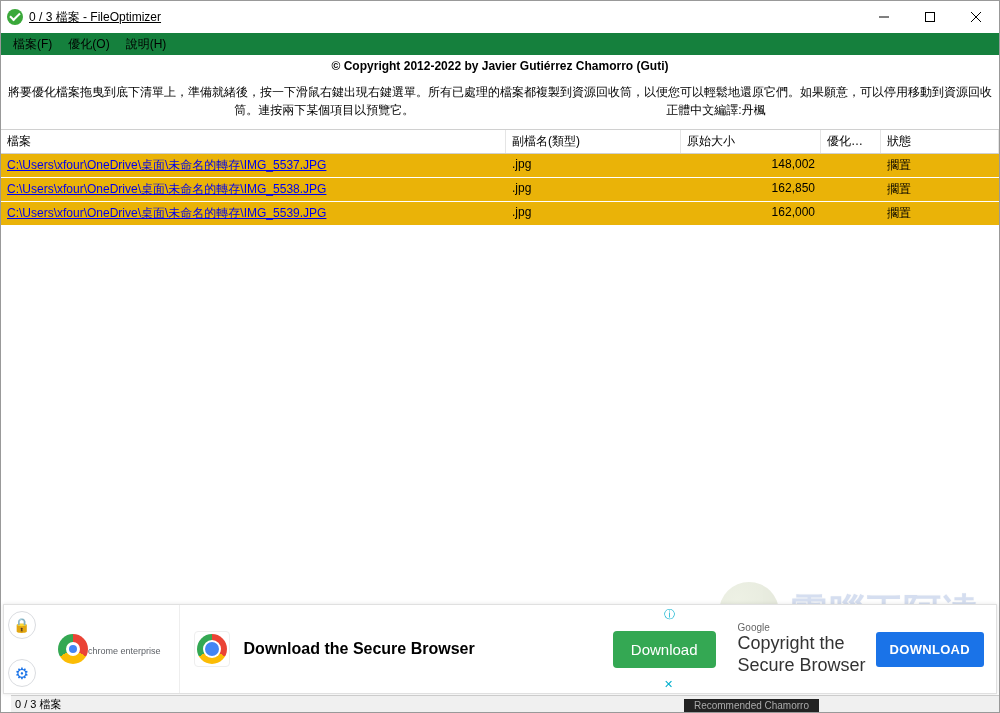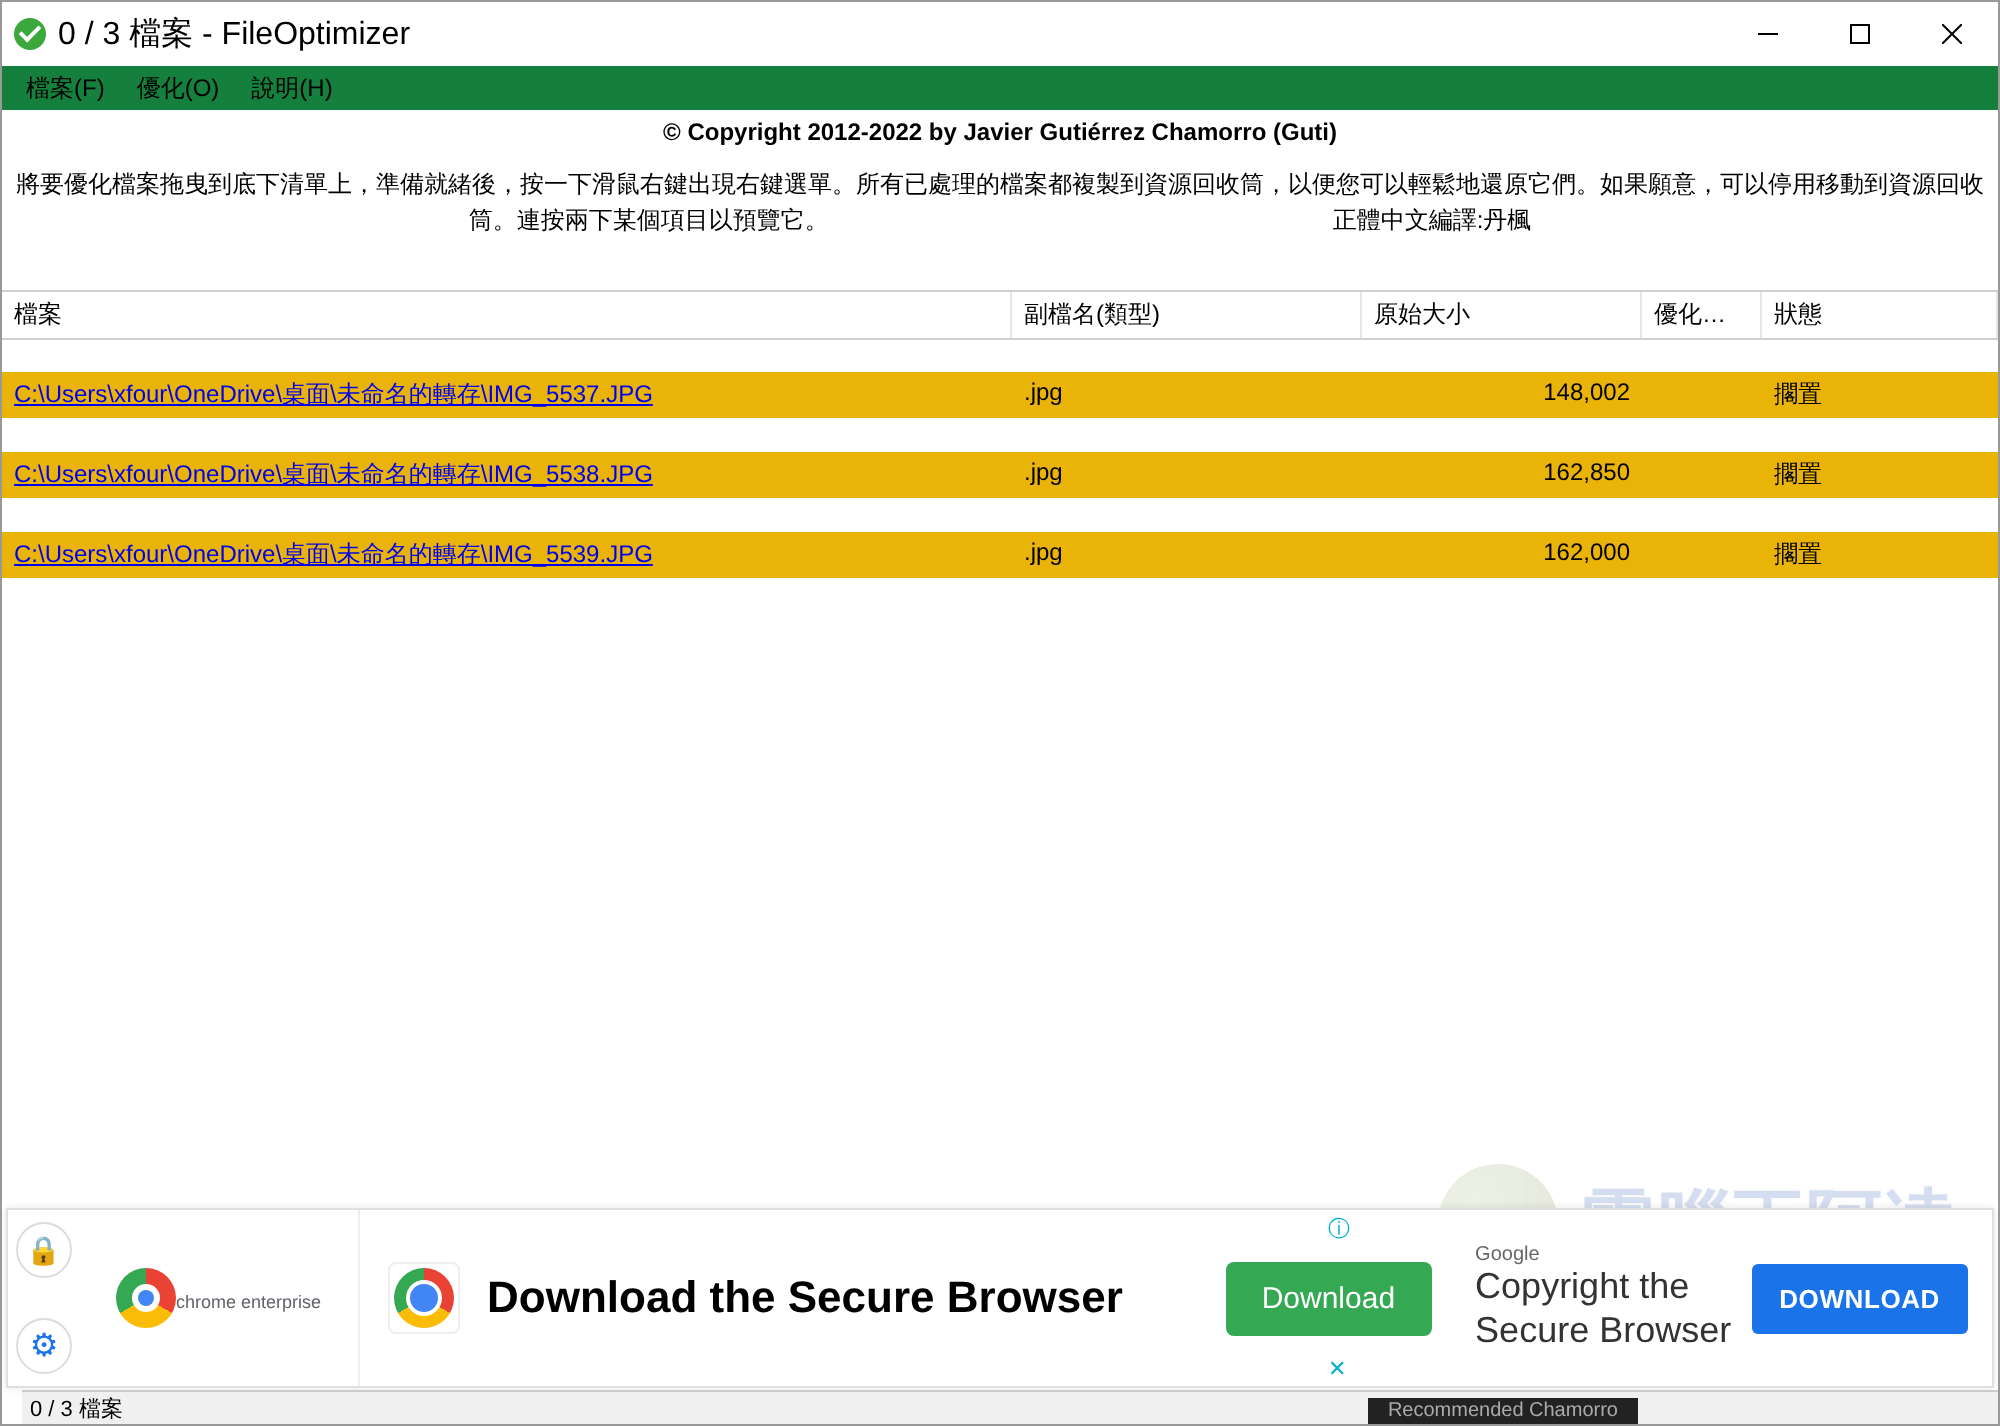--- a/index.html
+++ b/index.html
@@ -3,37 +3,37 @@
 <meta charset="utf-8">
 <style>
 * { margin: 0; padding: 0; box-sizing: border-box; }
 body { font-family: "Microsoft JhengHei", "Segoe UI", Tahoma, sans-serif; font-size: 12px; background: #fff; overflow: hidden; }
 .window { width: 1000px; height: 713px; display: flex; flex-direction: column; border: 1px solid #999; position: relative; background: #fff; }
 
 
 .titlebar { height: 32px; display: flex; align-items: center; padding-left: 6px; background: #fff; }
 .titlebar .app-icon { width: 16px; height: 16px; border-radius: 50%; background: #3aa83a; display: inline-flex; align-items: center; justify-content: center; margin-right: 6px; }
 .titlebar .app-icon::before { content: ""; width: 8px; height: 4px; border-left: 2px solid #fff; border-bottom: 2px solid #fff; transform: rotate(-45deg) translate(1px,-1px); }
-.titlebar .title-text { color: #000; font-size: 16px; }
+.titlebar .title-text { color: #000; font-size: 12px; text-decoration: underline; }
 .titlebar .win-controls { margin-left: auto; display: flex; }
 .titlebar .win-btn { width: 46px; height: 32px; display: flex; align-items: center; justify-content: center; cursor: pointer; }
 .win-btn svg { width: 10px; height: 10px; }
 
 
 .menubar { height: 22px; display: flex; align-items: center; padding: 0 4px; background: #15803d; font-size: 12px; }
 .menubar .menu-item { padding: 2px 8px; cursor: pointer; }
 
 
 .infoblock { text-align: center; padding: 4px 6px; font-size: 12px; }
 .infoblock .copyright { font-weight: bold; }
 .infoblock .instructions { margin-top: 10px; line-height: 1.5; }
 
 
 .table { width: 100%; margin-top: 6px; }
-.table .thead, .table .trow { display: flex; width: 100%; margin-top: 16px; }
+.table .thead, .table .trow { display: flex; width: 100%; }
 .table .thead { background: #fff; border-top: 1px solid #d0d0d0; border-bottom: 1px solid #d0d0d0; }
 .table .th, .table .td { padding: 3px 6px; font-size: 12px; overflow: hidden; text-overflow: ellipsis; white-space: nowrap; }
 .th { border-right: 1px solid #e5e5e5; }
 .col-file { flex: 0 0 505px; }
 .col-ext { flex: 0 0 175px; }
 .col-orig { flex: 0 0 140px; text-align: right; padding-right: 40px; }
 .col-opt { flex: 0 0 60px; }
 .col-status { flex: 1; text-align: left; }
 .trow { background: #eab308; border-bottom: 1px solid #fff; }
 .trow .td.col-file { color: #0000ee; text-decoration: underline; cursor: pointer; }
@@ -53,21 +53,21 @@
 .gear-ic { color: #1a73e8; font-size: 16px; }
 .adbanner .chrome-sq { display: flex; flex-direction: row; align-items: center; justify-content: center; padding: 0 18px; border-right: 1px solid #eee; height: 100%; }
 .adbanner .chrome-logo, .adbanner .chrome-logo2 { width: 30px; height: 30px; border-radius: 50%; background: conic-gradient(#ea4335 0 120deg, #fbbc05 120deg 240deg, #34a853 240deg 360deg); position: relative; }
 .adbanner .chrome-logo::after, .adbanner .chrome-logo2::after { content: ""; position: absolute; inset: 8px; background: #fff; border-radius: 50%; }
 .adbanner .chrome-logo::before, .adbanner .chrome-logo2::before { content: ""; position: absolute; inset: 11px; background: #4285f4; border-radius: 50%; z-index: 1; }
 .chrome-logo2 { width: 22px; height: 22px; }
 .chrome-logo2::after { inset: 6px !important; }
 .chrome-logo2::before { inset: 8px !important; }
 .adbanner .ent-label { font-size: 9px; color: #5f6368; margin-top: 4px; }
 .adbanner .mini { width: 36px; height: 36px; border: 1px solid #eee; border-radius: 4px; display: flex; align-items: center; justify-content: center; margin: 0 14px; }
-.adbanner .ad-headline { font-size: 22px; font-weight: bold; line-height: 1.15; flex: 1; }
+.adbanner .ad-headline { font-size: 16px; font-weight: bold; line-height: 1.15; flex: 1; }
 .adbanner .dl-btn-green { background: #34a853; color: #fff; padding: 10px 18px; border-radius: 4px; font-size: 15px; margin-right: 10px; cursor: pointer; }
 .adbanner .ad-tag { position: absolute; color: #00aecd; font-size: 11px; }
 .adbanner .ad-tag.tl { top: 2px; left: 660px; }
 .adbanner .ad-tag.br { bottom: 2px; left: 660px; }
 .adbanner .right-ad { display: flex; align-items: center; padding: 0 12px; gap: 10px; }
 .right-ad .google-label { font-size: 10px; color: #666; }
 .right-ad .right-headline { font-size: 18px; color: #333; line-height: 1.2; }
 .right-ad .dl-btn-blue { background: #1a73e8; color: #fff; padding: 10px 14px; border-radius: 3px; font-size: 13px; font-weight: bold; cursor: pointer; letter-spacing: 0.3px; }
 
 

